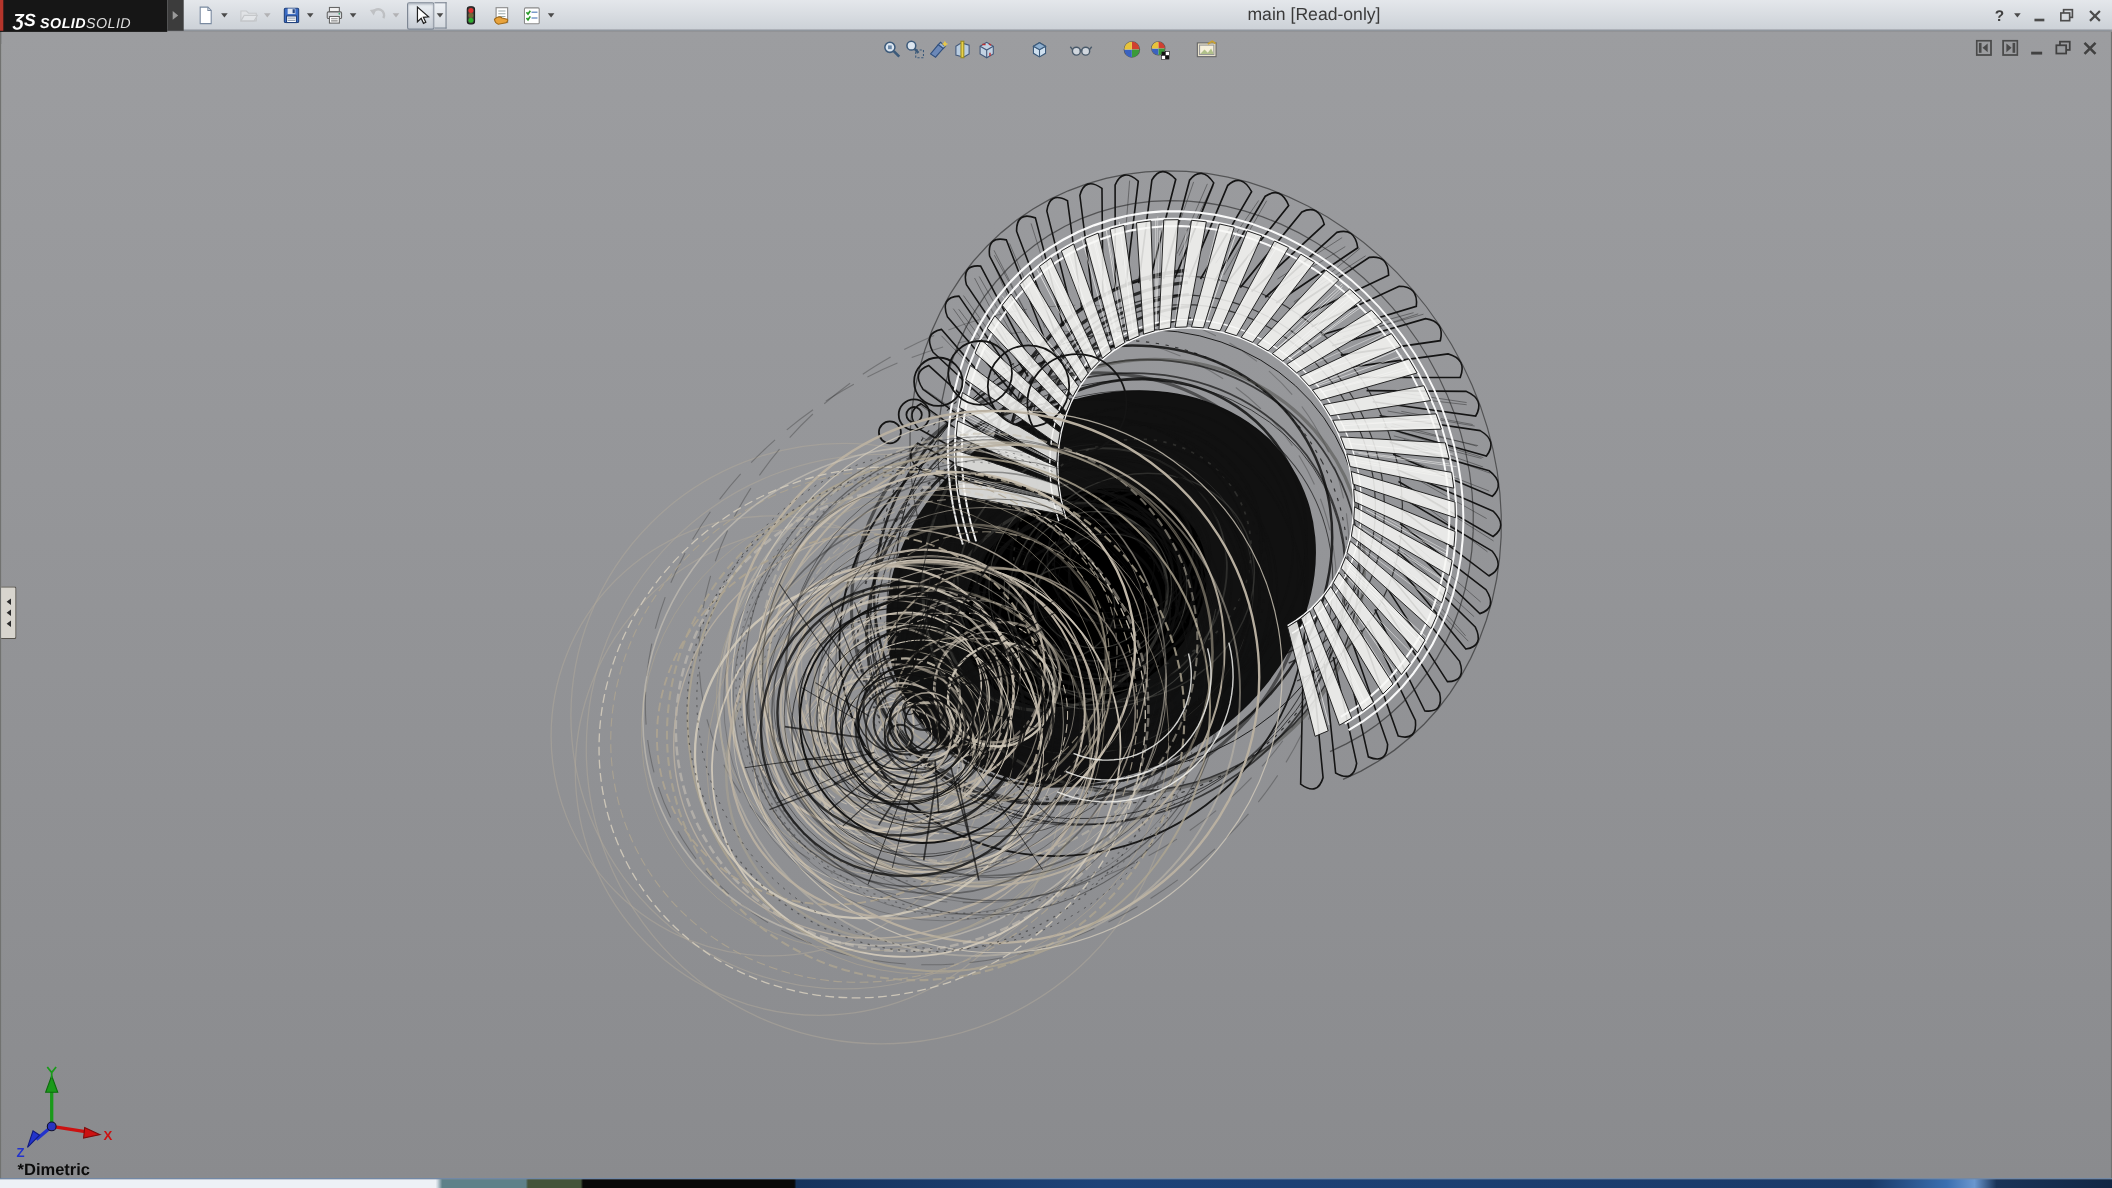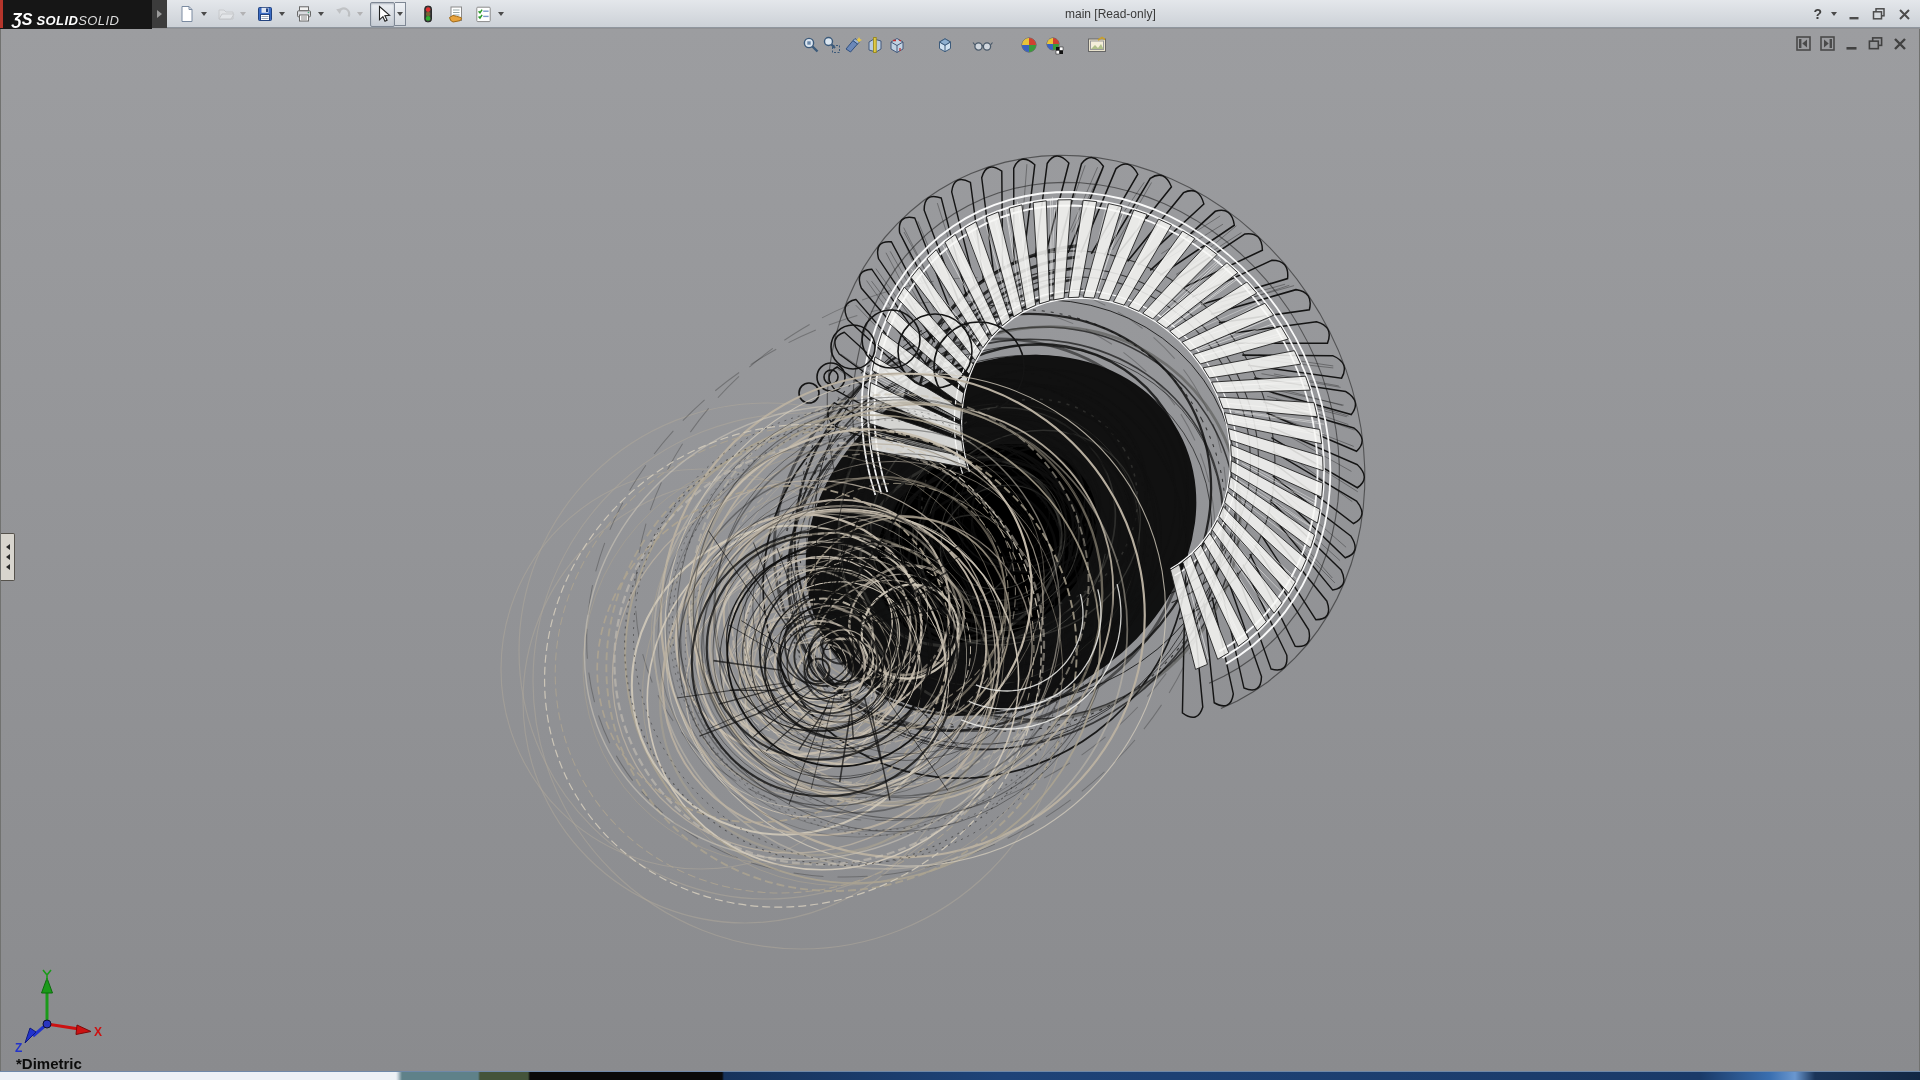--- a/index.html
+++ b/index.html
@@ -19,21 +19,21 @@
   .tri-r{width:0;height:0;border-top:4px solid transparent;border-bottom:4px solid transparent;border-left:5px solid #9a9a9a;}
   .std-toolbar{position:absolute;left:172px;top:2px;height:24px;display:flex;align-items:center;}
   .tbtn{width:23px;height:23px;display:flex;align-items:center;justify-content:center;margin-left:3px;border-radius:2px;}
   .drop{width:11px;height:23px;display:flex;align-items:center;justify-content:center;margin-right:2px;}
   .caret{width:0;height:0;border-left:3.5px solid transparent;border-right:3.5px solid transparent;border-top:4px solid #4a4a4a;}
   .disabled svg{opacity:.42;filter:grayscale(1);}
   .caret.dim{border-top-color:#b2b2b4;}
   .sel-box{border:1px solid #7e8794;background:linear-gradient(#eef1f5,#c6ccd4);box-shadow:inset 0 1px 2px #aab1bb;}
   .sel-drop{border:1px solid #7e8794;border-left:none;height:24px;box-sizing:border-box;background:linear-gradient(#eef1f5,#d4d9df);}
   .win-title{position:absolute;left:1065px;top:0;width:190px;height:28px;line-height:28px;
-    text-align:left;font-size:12px;color:#3a3a3a;}
+    text-align:right;font-size:16px;color:#3a3a3a;}
   .tb-controls{position:absolute;right:8px;top:0;height:28px;display:flex;align-items:center;gap:9px;color:#464646;}
   .help-q{font-size:14px;font-weight:bold;color:#3f3f3f;}
   .wbtn{display:flex;align-items:center;justify-content:center;width:16px;height:16px;cursor:pointer;}
   
   .viewport{position:absolute;left:0;top:29px;width:1920px;height:1043px;
     background:linear-gradient(#9c9da0,#8a8b8e);border-left:1px solid #717270;border-right:1px solid #717270;box-sizing:border-box;}
   .engine-wrap{position:absolute;left:0;top:0;width:1920px;height:1043px;}
   .hu{position:absolute;top:5px;width:22px;height:22px;display:flex;align-items:center;justify-content:center;cursor:pointer;}
   .vp-controls{position:absolute;top:7px;right:12px;display:flex;gap:9px;align-items:center;}
   .vpbtn{display:flex;align-items:center;justify-content:center;width:15px;height:15px;cursor:pointer;}

